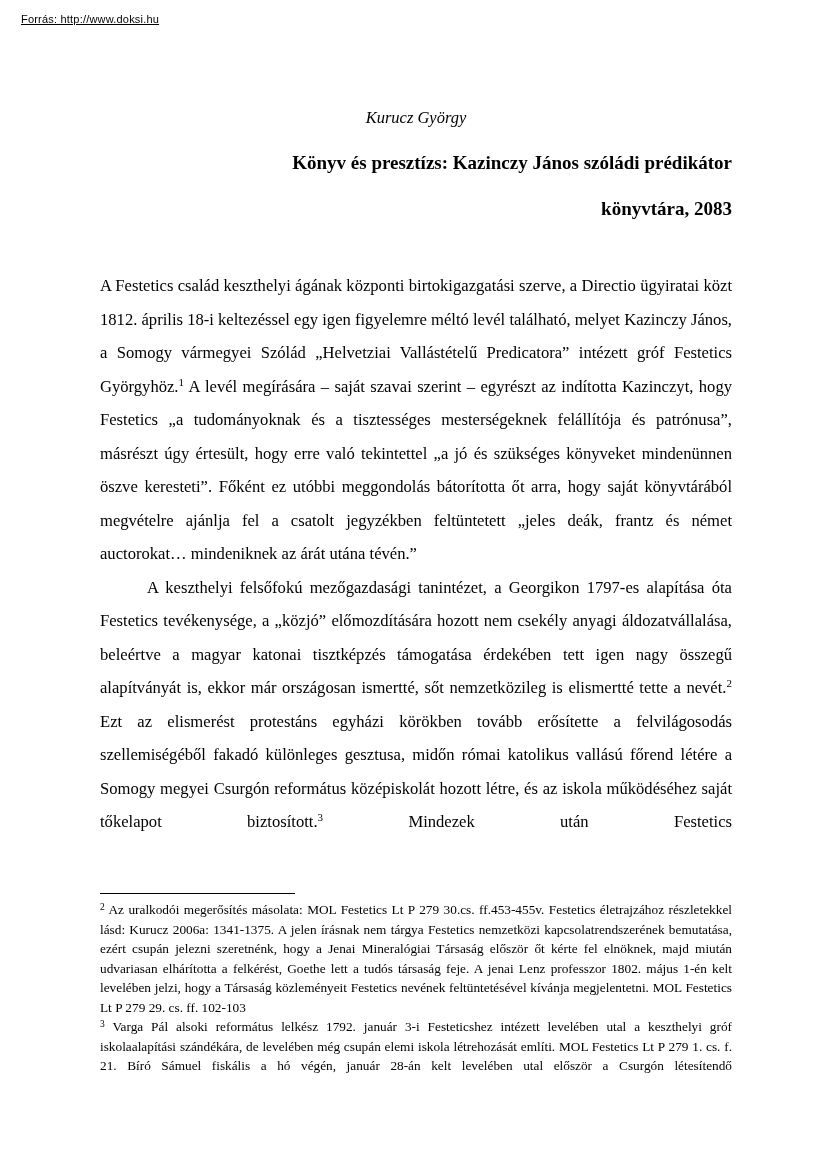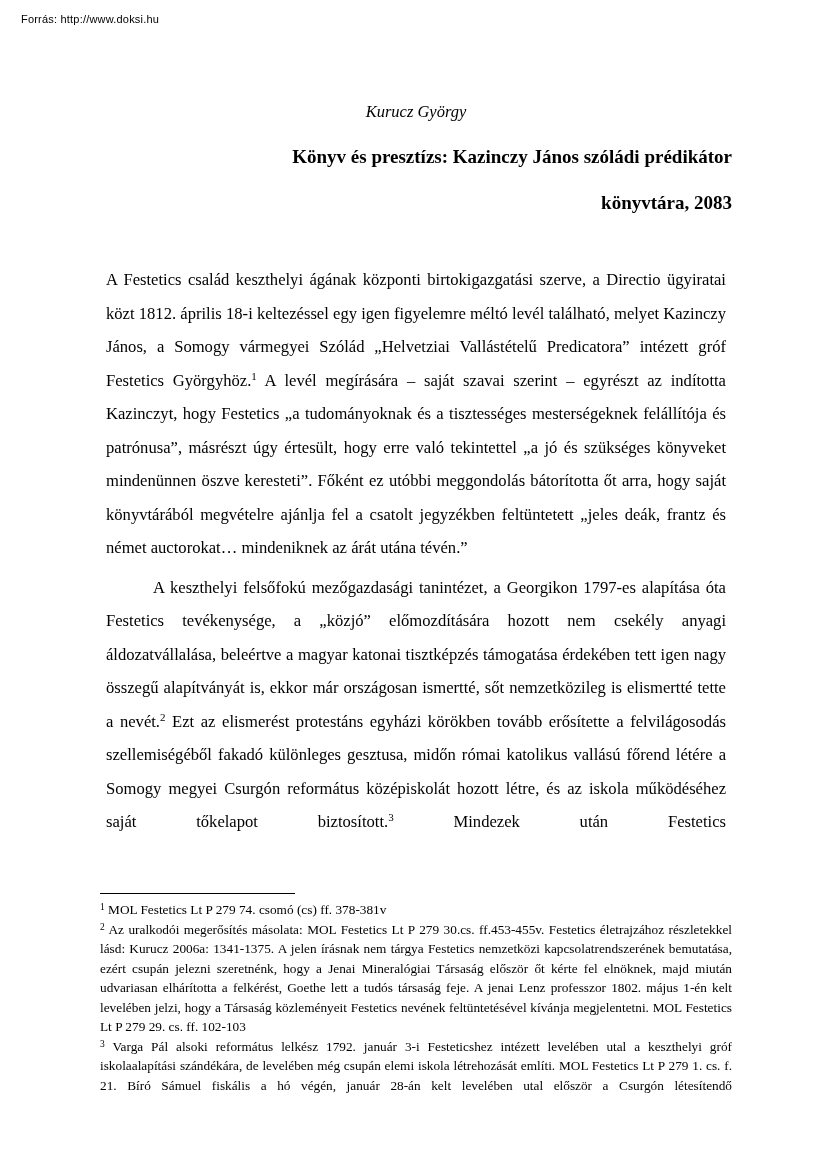--- a/index.html
+++ b/index.html
@@ -17,25 +17,26 @@
     overflow: hidden;
   }
   .source {
     position: absolute;
     top: 13px;
     left: 21px;
     font-family: "Liberation Sans", sans-serif;
     font-size: 11px;
     color: #000000;
     letter-spacing: 0.2px;
+    text-decoration: underline;
   }
   .content {
     position: absolute;
     left: 100px;
-    top: 6px;
+    top: 12px;
     width: 632px;
   }
   .author {
     margin-top: 95px;
     text-align: center;
     font-style: italic;
     font-size: 16.5px;
     line-height: 22px;
   }
   .title {
@@ -45,21 +46,21 @@
     font-size: 19px;
     line-height: 46px;
   }
   .body-text {
     margin-top: 37px;
     font-size: 16.6px;
     line-height: 33.5px;
     text-align: justify;
   }
   .body-text p {
-    margin: 6px;
+    margin: 0;
     padding: 0;
   }
   .body-text p.indent {
     text-indent: 47px;
   }
   .cont {
     text-align-last: justify;
   }
   .body-text sup {
     font-size: 11px;
@@ -111,19 +112,18 @@
     <div class="body-text">
         <p class="">A Festetics család keszthelyi ágának központi birtokigazgatási szerve, a Directio ügyiratai közt 1812. április 18-i keltezéssel egy igen figyelemre méltó levél található, melyet Kazinczy János, a Somogy vármegyei Szólád „Helvetziai Vallástételű Predicatora” intézett gróf Festetics Györgyhöz.<sup>1</sup> A levél megírására – saját szavai szerint – egyrészt az indította Kazinczyt, hogy Festetics „a tudományoknak és a tisztességes mesterségeknek felállítója és patrónusa”, másrészt úgy értesült, hogy erre való tekintettel „a jó és szükséges könyveket mindenünnen öszve keresteti”. Főként ez utóbbi meggondolás bátorította őt arra, hogy saját könyvtárából megvételre ajánlja fel a csatolt jegyzékben feltüntetett „jeles deák, frantz és német auctorokat… mindeniknek az árát utána tévén.”</p>
         <p class="indent cont">A keszthelyi felsőfokú mezőgazdasági tanintézet, a Georgikon 1797-es alapítása óta Festetics tevékenysége, a „közjó” előmozdítására hozott nem csekély anyagi áldozatvállalása, beleértve a magyar katonai tisztképzés támogatása érdekében tett igen nagy összegű alapítványát is, ekkor már országosan ismertté, sőt nemzetközileg is elismertté tette a nevét.<sup>2</sup> Ezt az elismerést protestáns egyházi körökben tovább erősítette a felvilágosodás szellemiségéből fakadó különleges gesztusa, midőn római katolikus vallású főrend létére a Somogy megyei Csurgón református középiskolát hozott létre, és az iskola működéséhez saját tőkelapot biztosított.<sup>3</sup> Mindezek után Festetics</p>
       </div>
 
   </div>
 
   <div class="footnote-area">
     <div class="fn-sep"></div>
     <div class="footnotes">
-        <div class="fn"><sup>1</sup> MOL Festetics Lt P 279 74. csomó (cs) ff. 378-381v</div>
         <div class="fn"><sup>2</sup> Az uralkodói megerősítés másolata: MOL Festetics Lt P 279 30.cs. ff.453-455v. Festetics életrajzához részletekkel lásd: Kurucz 2006a: 1341-1375. A jelen írásnak nem tárgya Festetics nemzetközi kapcsolatrendszerének bemutatása, ezért csupán jelezni szeretnénk, hogy a Jenai Mineralógiai Társaság először őt kérte fel elnöknek, majd miután udvariasan elhárította a felkérést, Goethe lett a tudós társaság feje. A jenai Lenz professzor 1802. május 1-én kelt levelében jelzi, hogy a Társaság közleményeit Festetics nevének feltüntetésével kívánja megjelentetni. MOL Festetics Lt P 279 29. cs. ff. 102-103</div>
         <div class="fn cont"><sup>3</sup> Varga Pál alsoki református lelkész 1792. január 3-i Festeticshez intézett levelében utal a keszthelyi gróf iskolaalapítási szándékára, de levelében még csupán elemi iskola létrehozását említi. MOL Festetics Lt P 279 1. cs. f. 21. Bíró Sámuel fiskális a hó végén, január 28-án kelt levelében utal először a Csurgón létesítendő</div>
       </div>
   </div>
 
 </div>
 
 </body></html>

